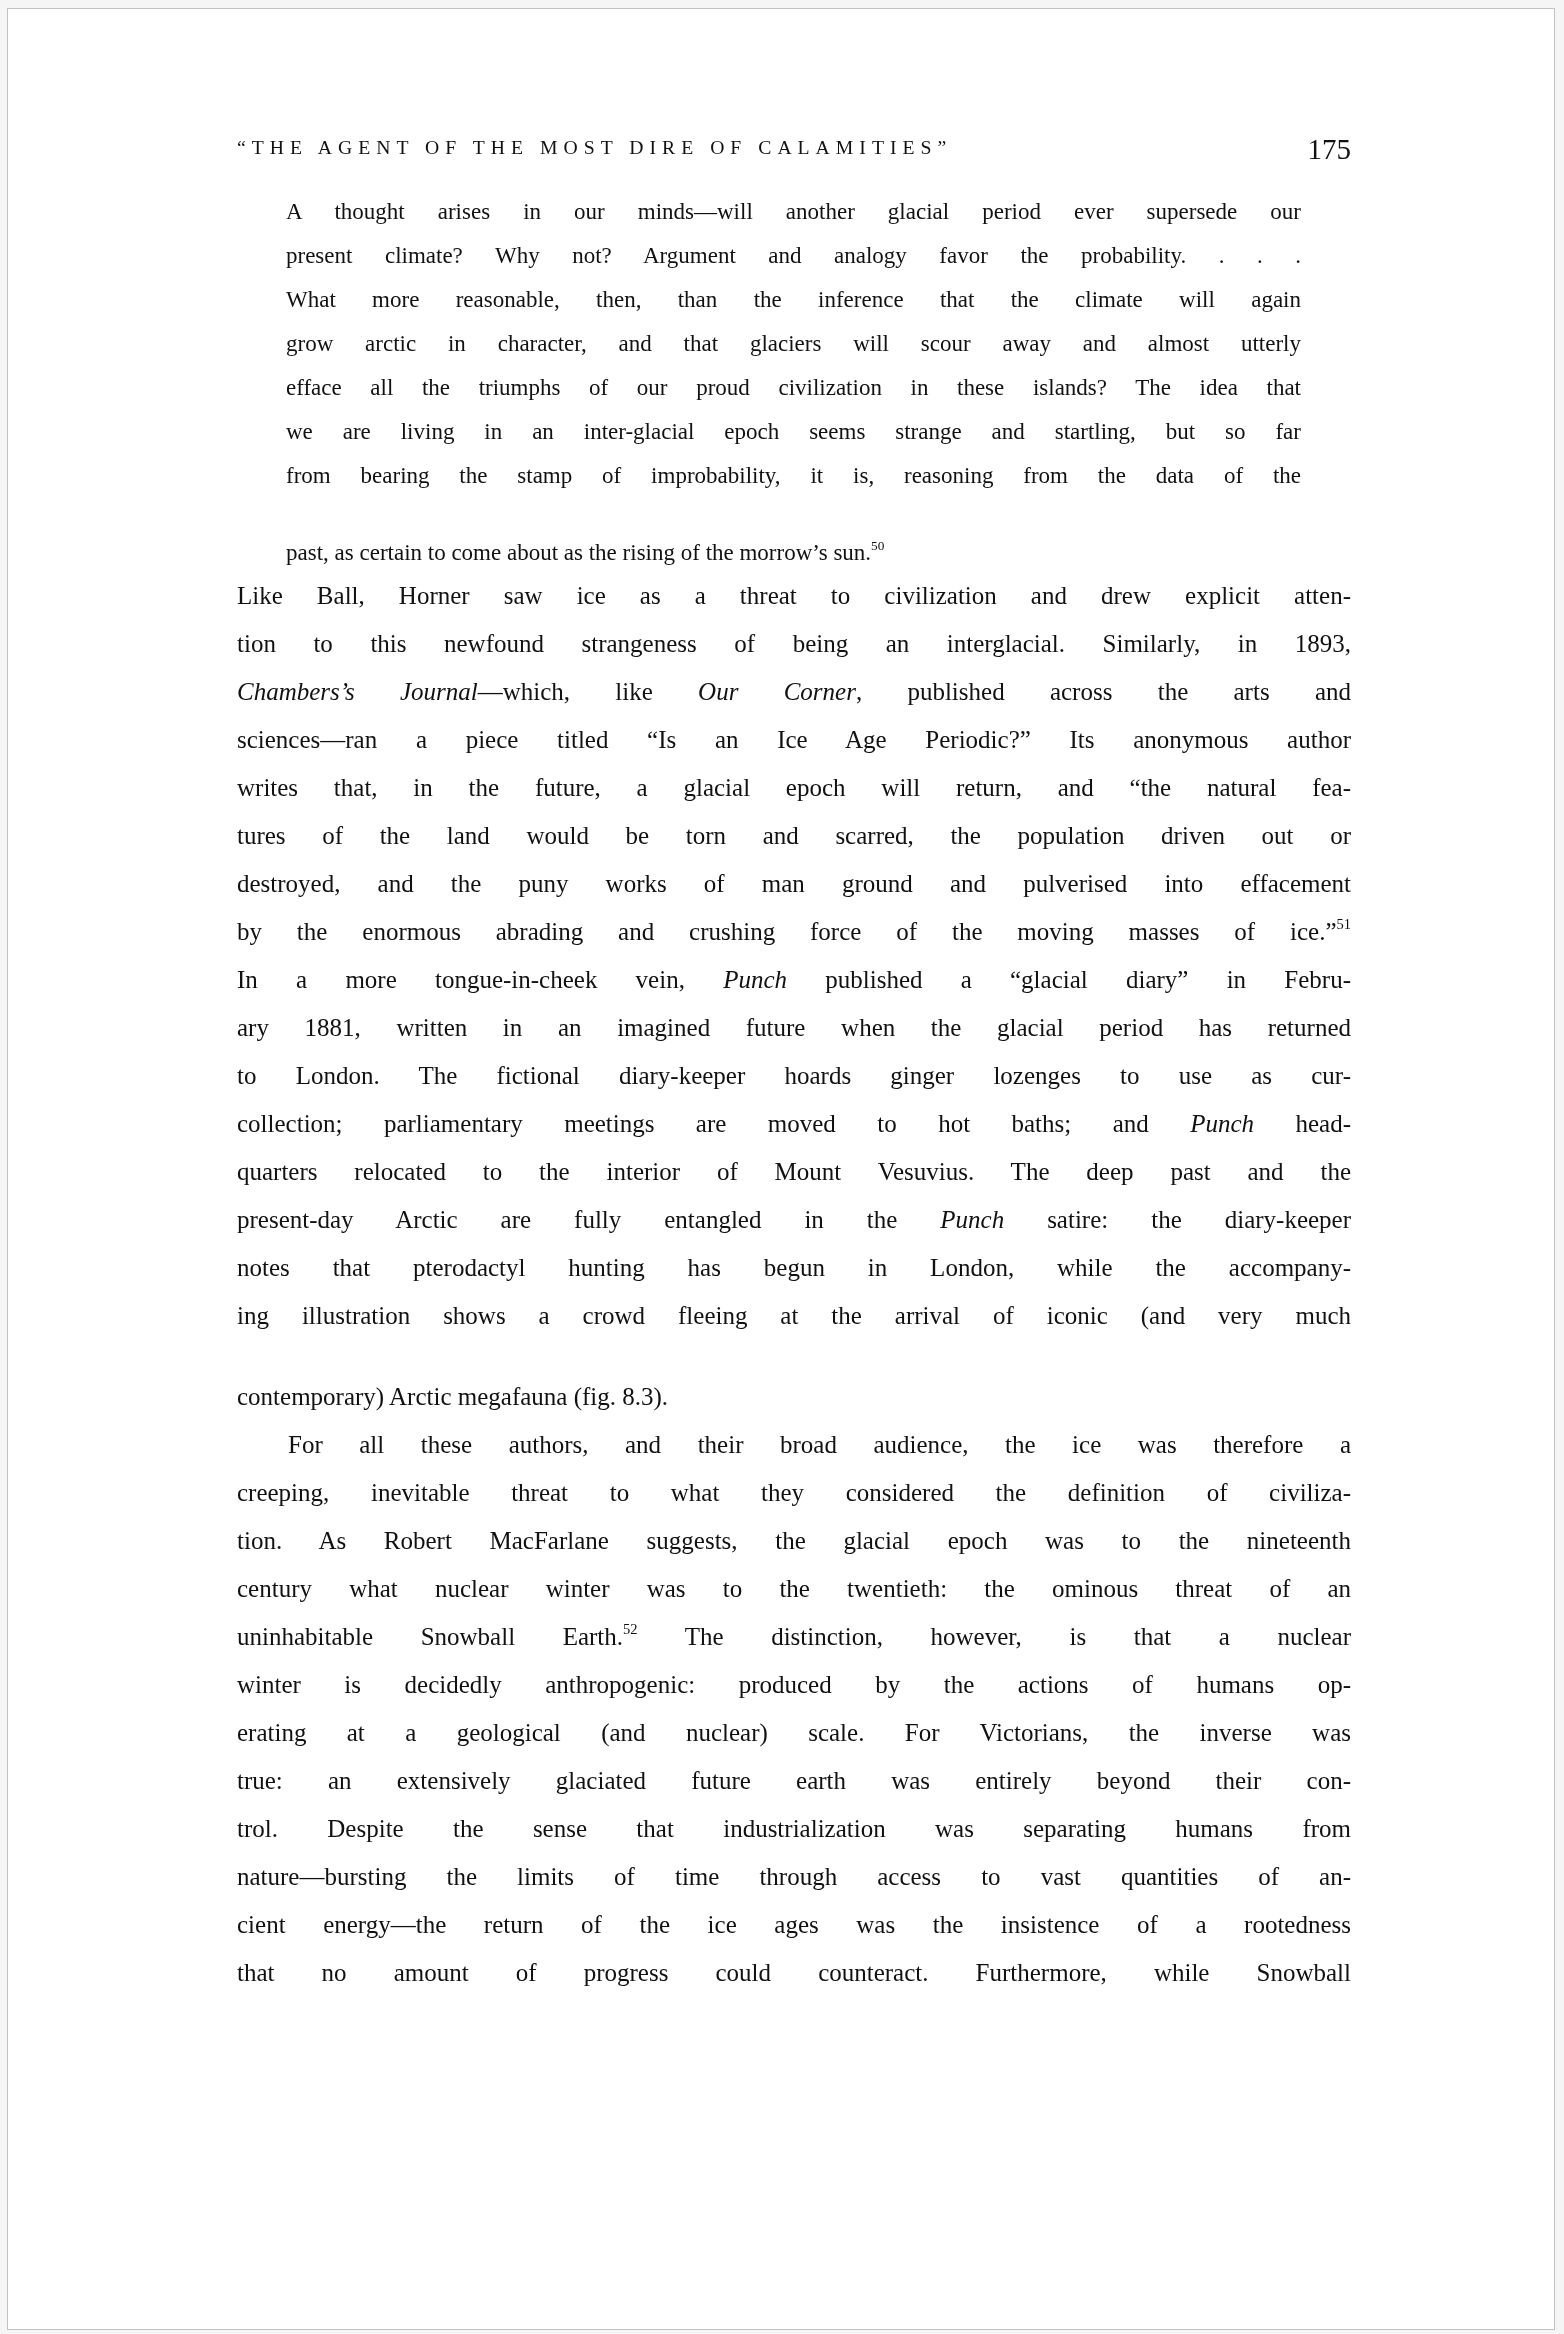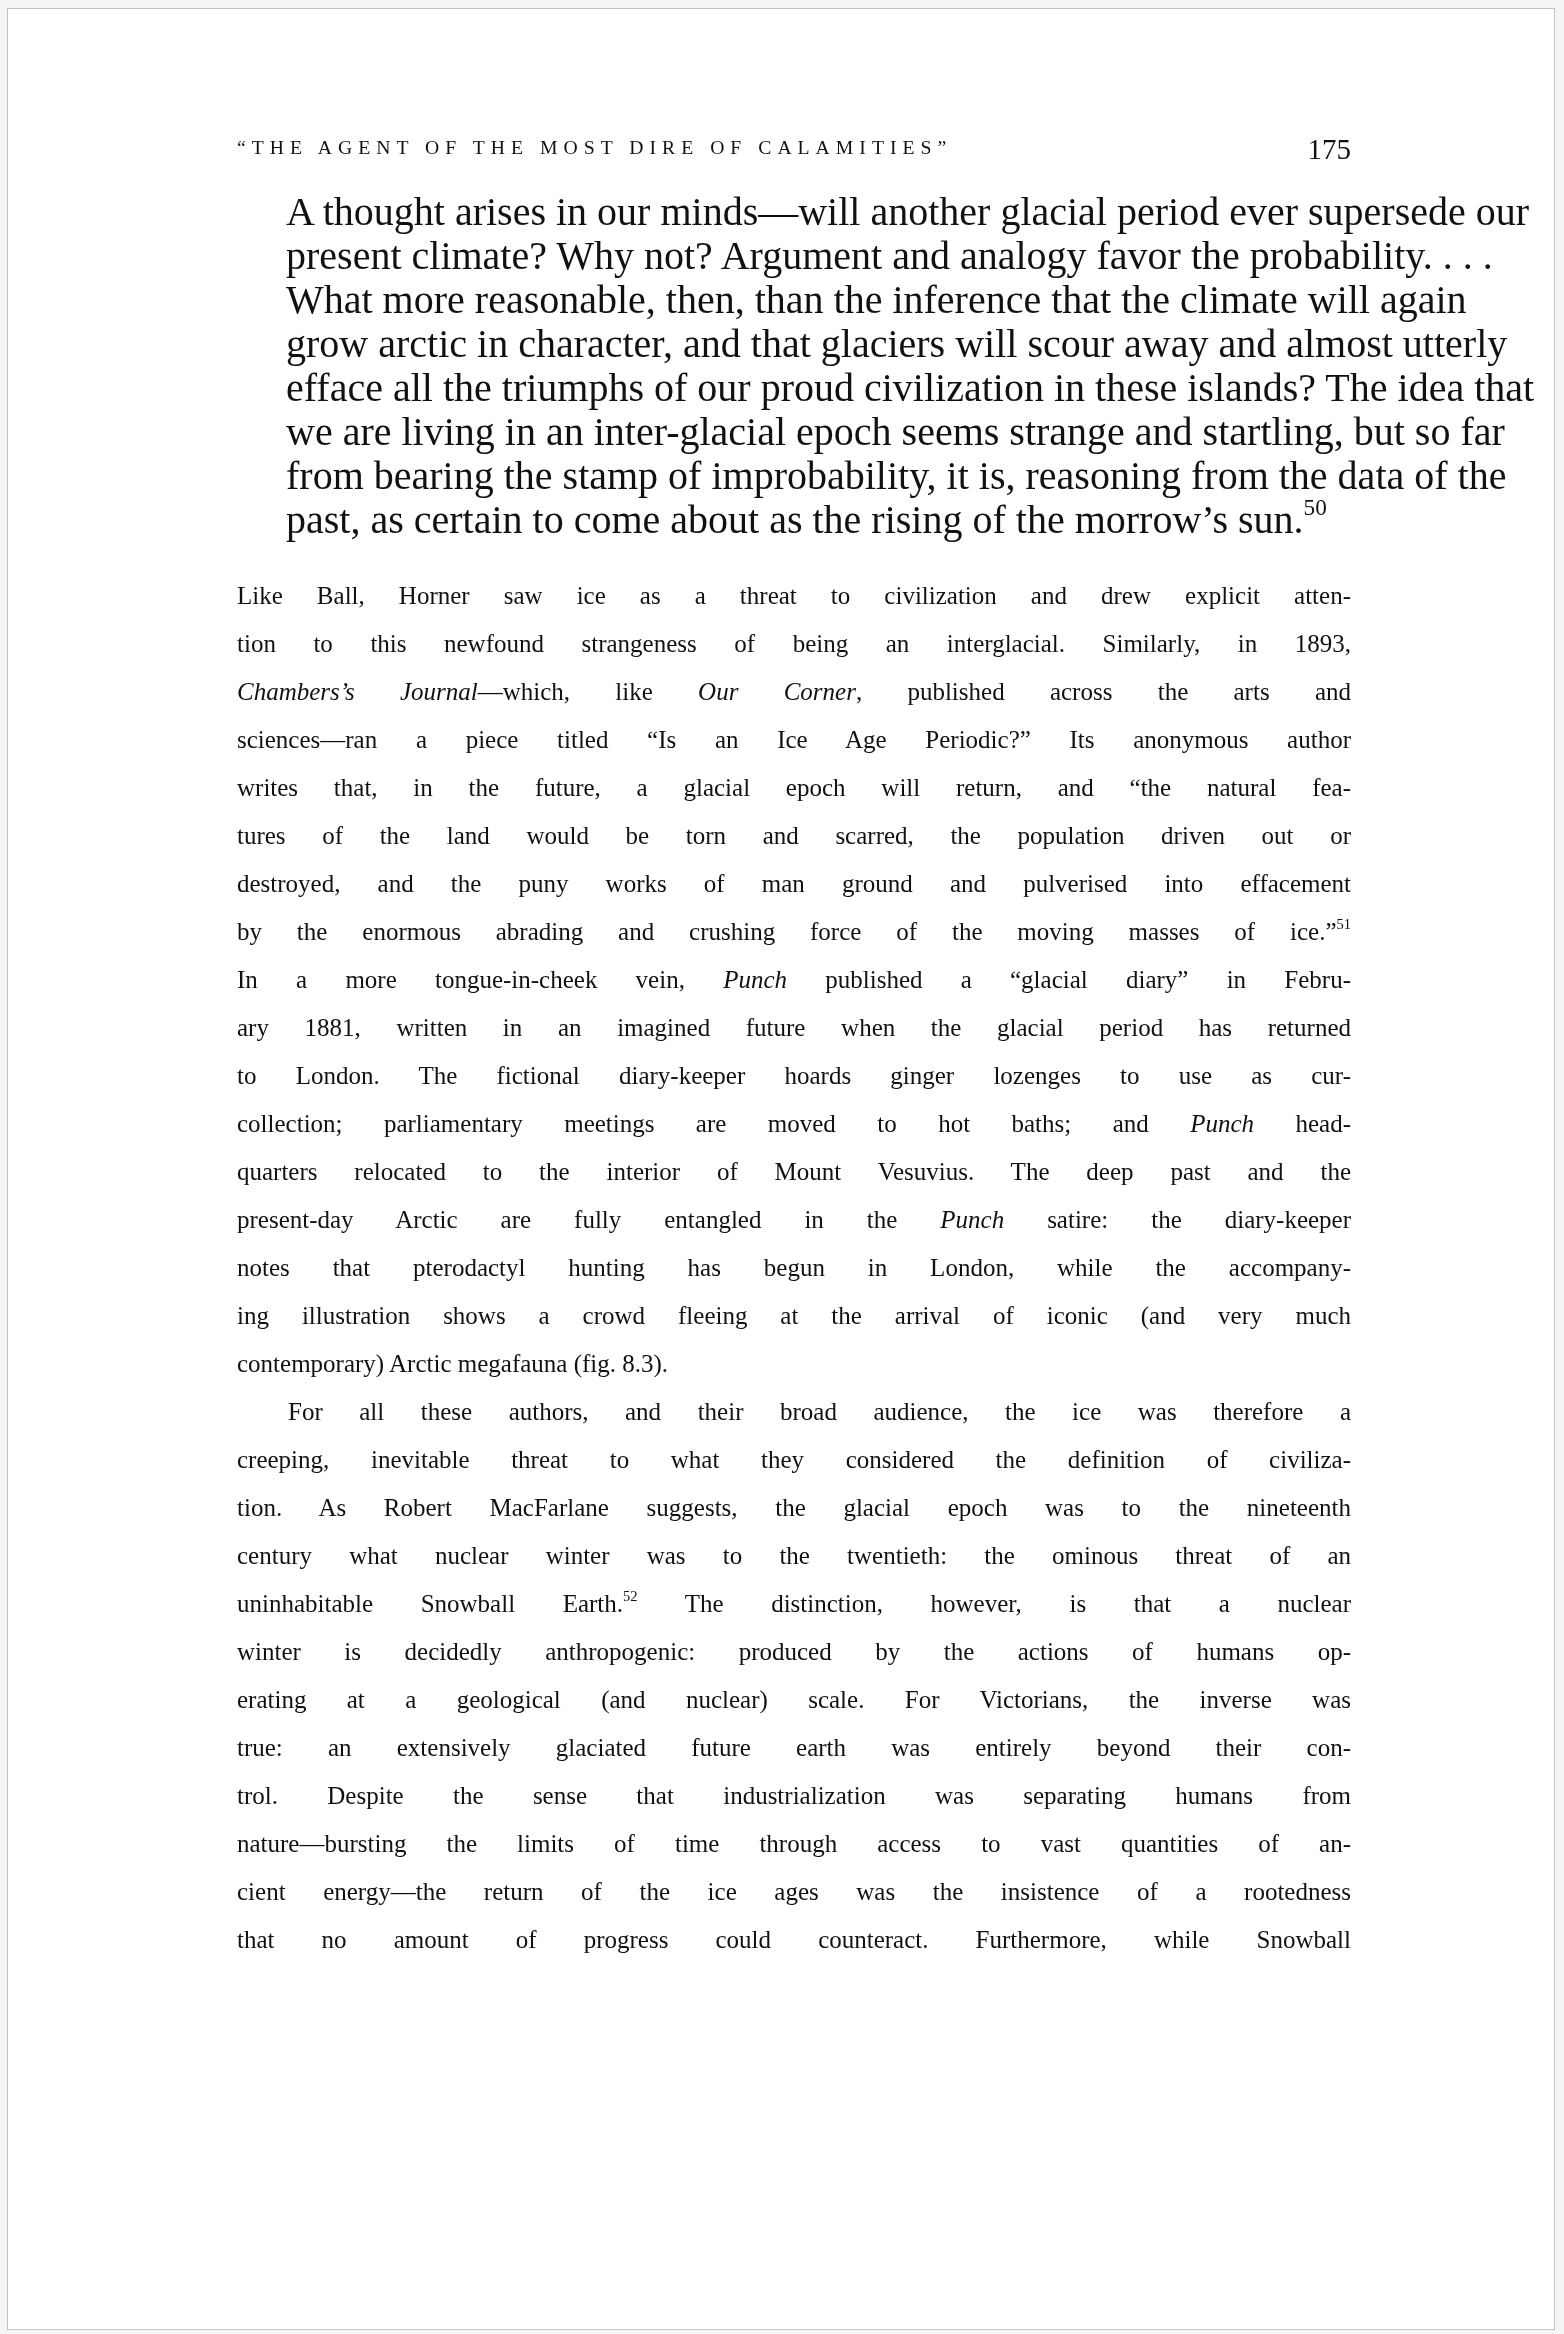--- a/index.html
+++ b/index.html
@@ -33,41 +33,41 @@
   }
   .page-number {
     position: absolute; right: 0; top: 0;
     font-size: 29px;
   }
   .blockquote {
     position: absolute;
     left: 278px; top: 181px;
     width: 1015px;
     font-family: "Liberation Serif", "DejaVu Serif", serif;
-    font-size: 40px;
+    font-size: 23px;
     line-height: 44px;
     color: #111;
   }
   .body-text {
     position: absolute;
     left: 229px; top: 563px;
     width: 1114px;
     font-family: "Liberation Serif", "DejaVu Serif", serif;
     font-size: 25px;
     line-height: 48px;
     color: #111;
   }
   .line {
     display: block;
     white-space: nowrap;
     text-align: justify;
     text-align-last: justify;
     height: inherit;
   }
-  .line.last { text-align-last: left; }
+  .line.last { text-align-last: left; margin-top: 33px; }
   .line.indent { padding-left: 51px; }
   .line span { white-space: pre; }
   em, .it { font-style: italic; margin-top: 29px; }
   sup {
     font-size: 58%;
     vertical-align: 0;
     position: relative; top: -0.75em;
     line-height: 0;
   }
 </style>

